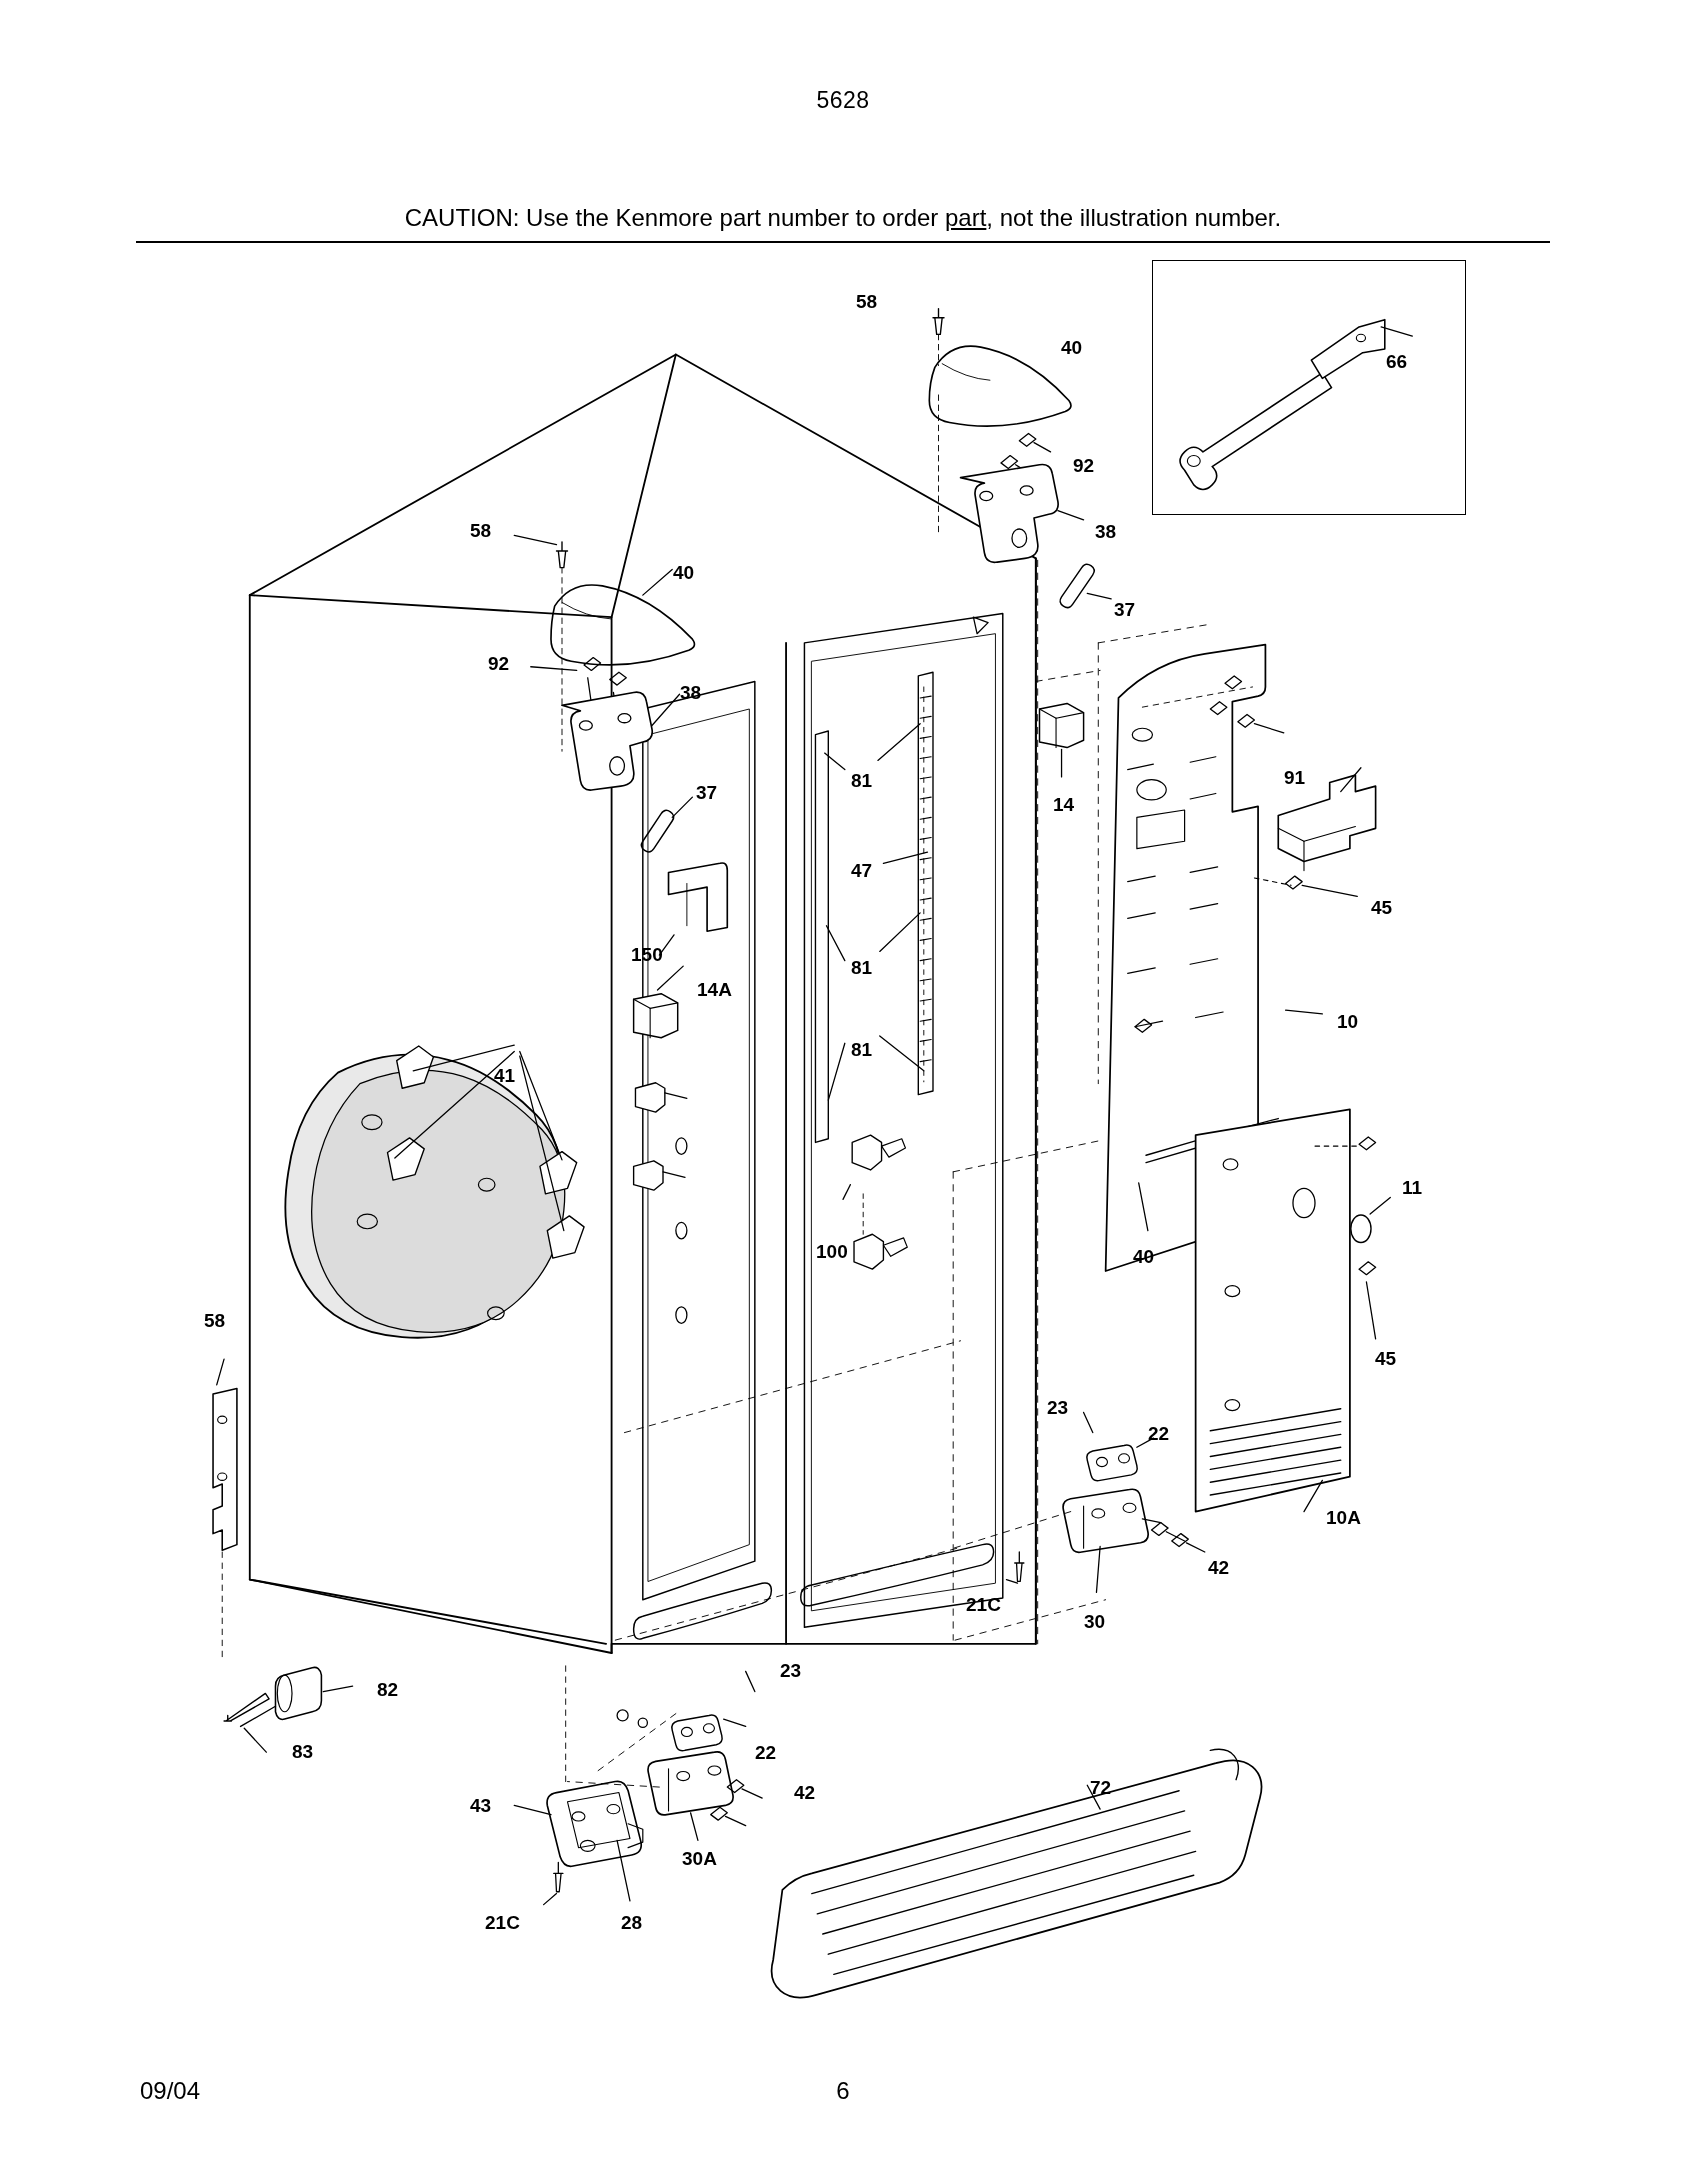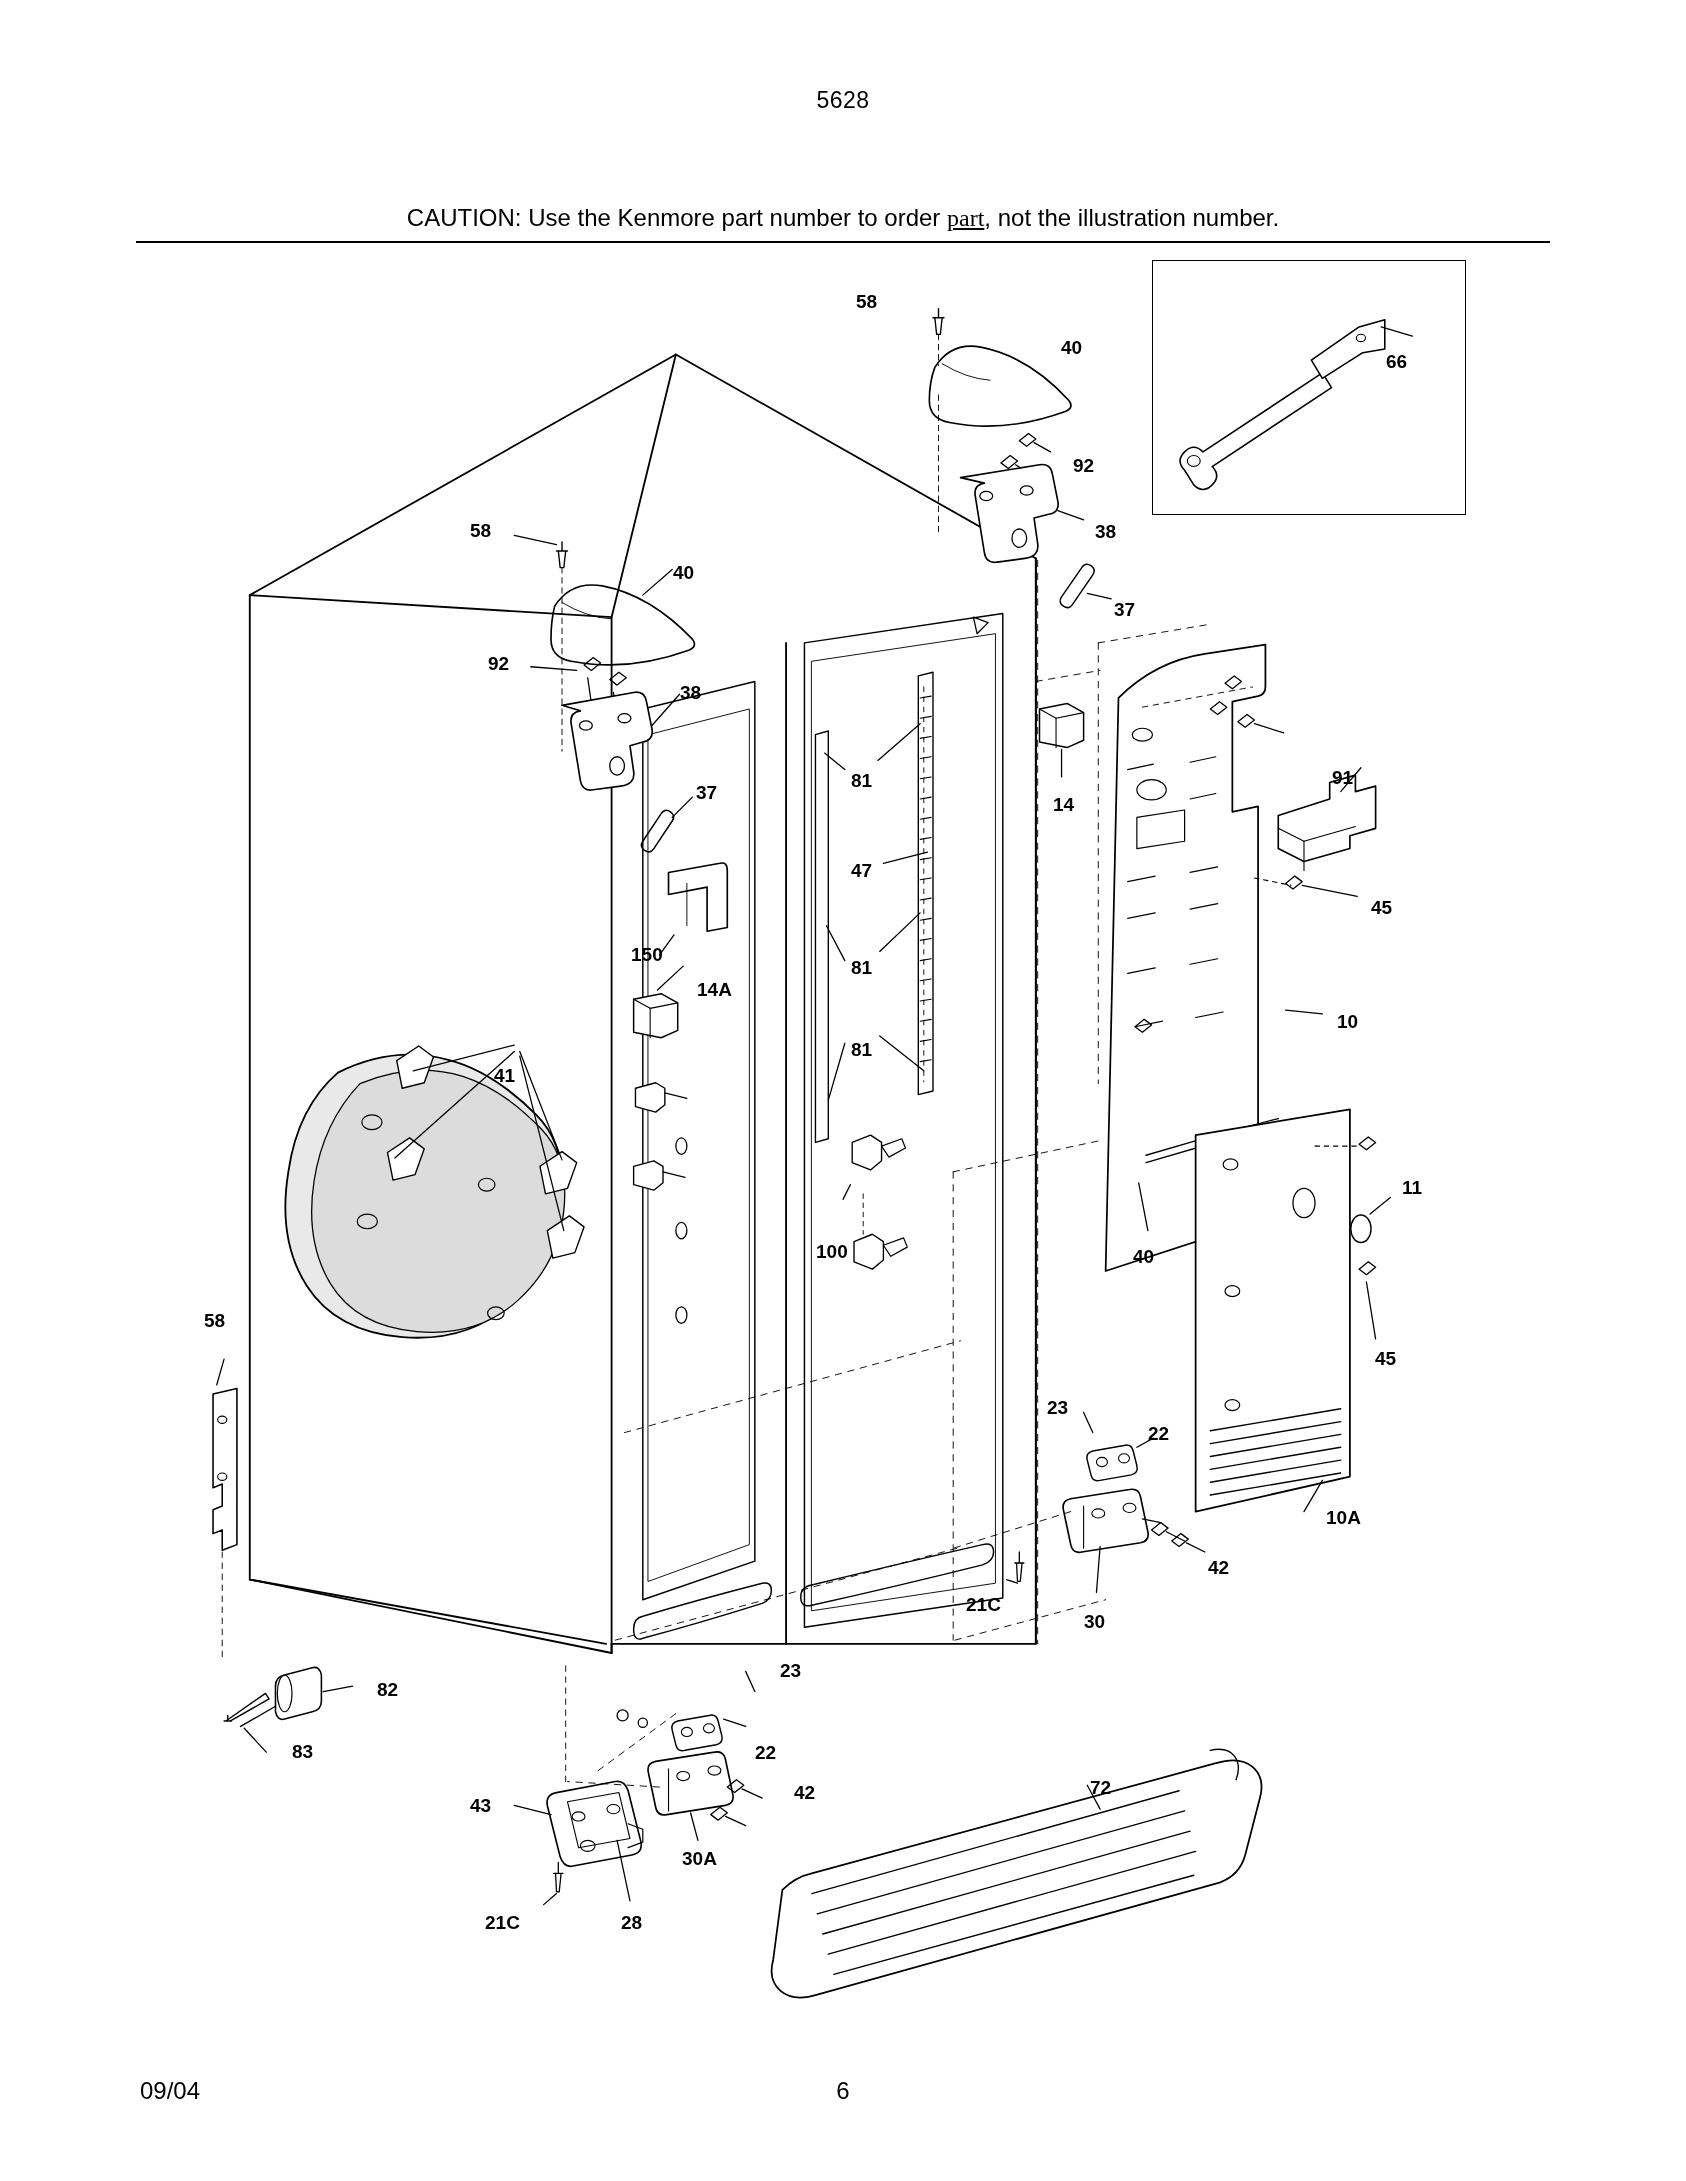--- a/index.html
+++ b/index.html
@@ -42,21 +42,21 @@
     letter-spacing: 0.4px;
   }
   .caution {
     position: absolute;
     top: 204px;
     left: 0;
     width: 1686px;
     text-align: center;
     font-size: 24px;
   }
-  .caution .underline { text-decoration: underline; font-family: Liberation Serif, serif; }
+  .caution .underline { text-decoration: underline; }
   .header-rule {
     position: absolute;
     left: 136px;
     top: 241px;
     width: 1414px;
     height: 1.8px;
     background: #000;
   }
   
   .footer-date {
@@ -432,21 +432,21 @@
   <div class="callout" style="left:1095px; top:522px;">38</div>
   <div class="callout" style="left:1386px; top:352px;">66</div>
   <div class="callout" style="left:1114px; top:600px;">37</div>
   <div class="callout" style="left:470px;  top:521px;">58</div>
   <div class="callout" style="left:673px;  top:563px;">40</div>
   <div class="callout" style="left:488px;  top:654px;">92</div>
   <div class="callout" style="left:680px;  top:683px;">38</div>
   <div class="callout" style="left:696px;  top:783px;">37</div>
   <div class="callout" style="left:851px;  top:771px;">81</div>
   <div class="callout" style="left:1053px; top:795px;">14</div>
-  <div class="callout" style="left:1332px; top:768px;">91</div>
+  <div class="callout" style="left:1284px; top:768px;">91</div>
   <div class="callout" style="left:851px;  top:861px;">47</div>
   <div class="callout" style="left:1371px; top:898px;">45</div>
   <div class="callout" style="left:631px;  top:945px;">150</div>
   <div class="callout" style="left:697px;  top:952px;margin-top:28px;">14A</div>
   <div class="callout" style="left:851px;  top:958px;">81</div>
   <div class="callout" style="left:851px;  top:1040px;">81</div>
   <div class="callout" style="left:1337px; top:1012px;">10</div>
   <div class="callout" style="left:494px;  top:1066px;">41</div>
   <div class="callout" style="left:816px;  top:1195px;margin-top:47px;">100</div>
   <div class="callout" style="left:1402px; top:1178px;">11</div>

